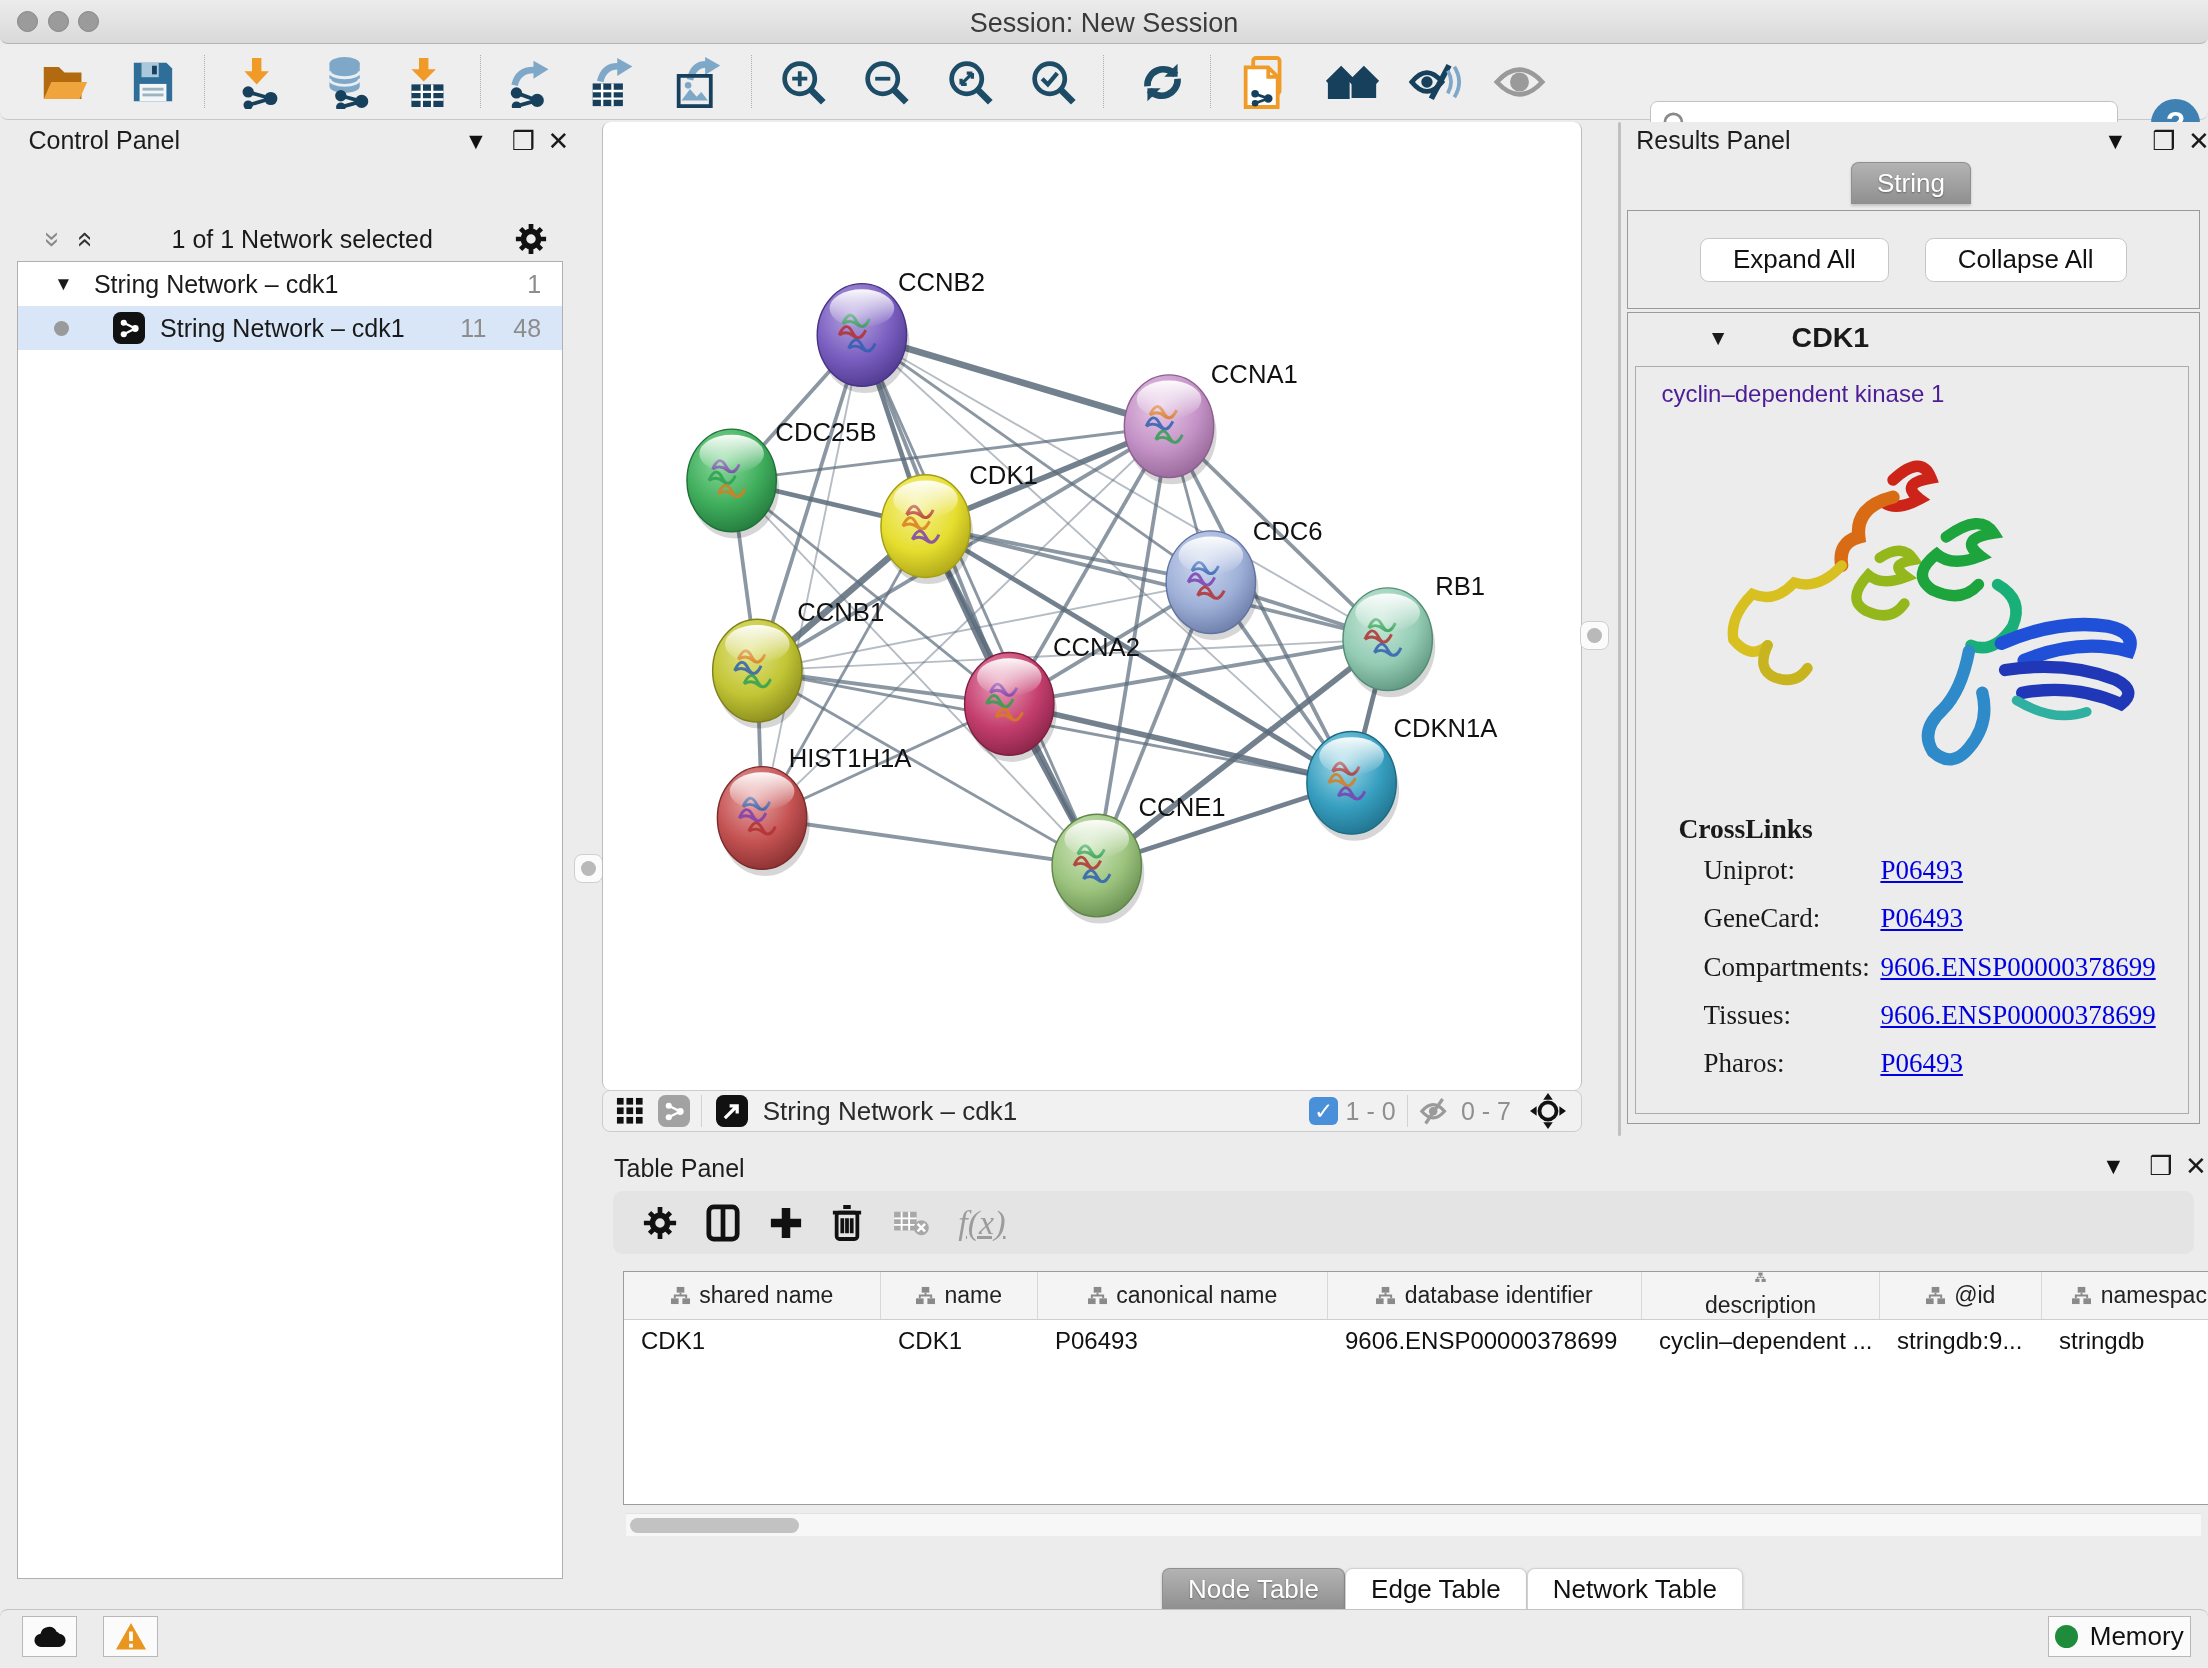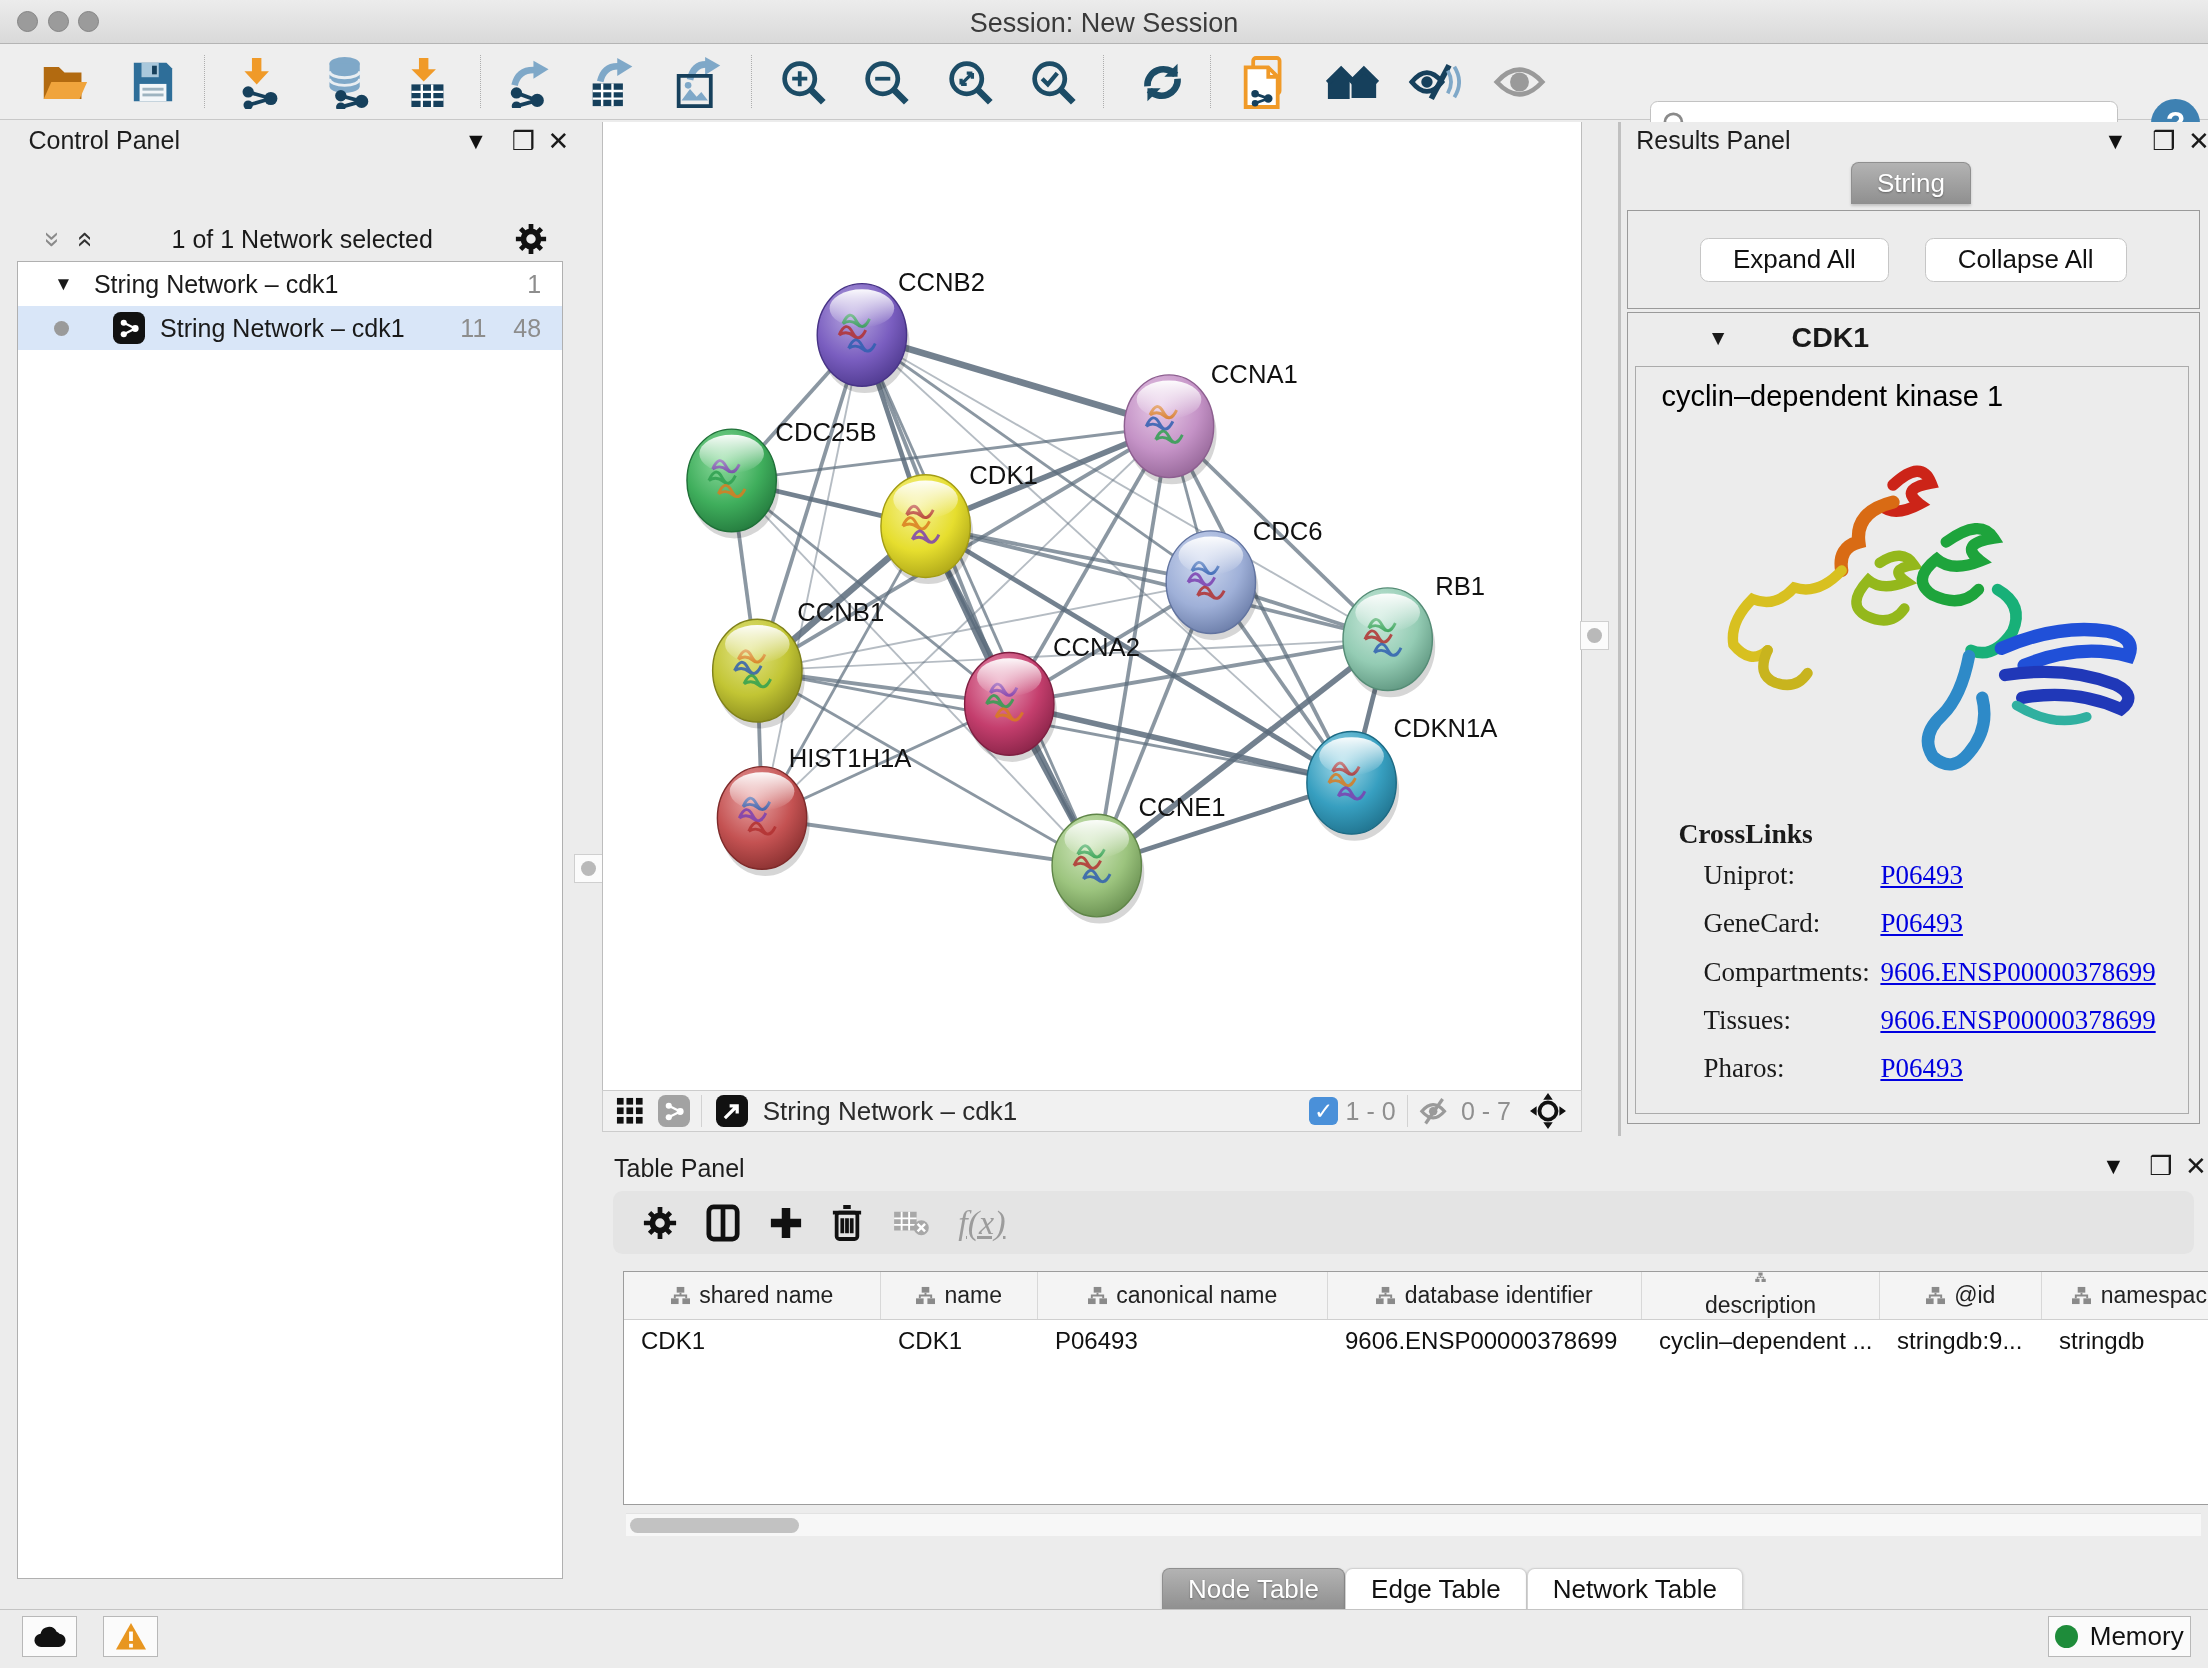--- a/index.html
+++ b/index.html
@@ -2,21 +2,21 @@
 <html style="font-size:15px"><head>
 <meta charset="utf-8">
 <style>
   * { box-sizing: border-box; margin: 0; padding: 0; }
   html,body { width: 2208px; height: 1668px; }
   body {
     font-family: "Liberation Sans", "DejaVu Sans", sans-serif;
     background: #ececec; position: relative; overflow: hidden;
     color: #1a1a1a;
   }
-  .abs { position: absolute; }
+  .abs { position: absolute; border-radius: 8px; }
 
   
   .titlebar {
     left:0; top:0; width:2208px; height:44px;
     background: linear-gradient(#ececec,#d9d9d9);
     border-bottom: 1px solid #b4b4b4;
   }
   .traffic { position:absolute; top:11.4px; width:21px; height:21px; border-radius:50%;
     background:#9b9b9b; border:1px solid #848484; }
   .win-title { position:absolute; top:7.6px; width:100%; text-align:center;
@@ -87,21 +87,21 @@
   .rp-btnbox { position:absolute; left:3.8px; top:88px; width:573px; height:99px;
     border:1.9px solid #9a9a9a; background:#ececec; display:flex; align-items:center;
     justify-content:center; gap:36px; }
   .btn-white { height:44px; padding:0 32px; background:#fff; border:1px solid #c6c6c6;
     border-radius:8.6px; font-size:26px; color:#111; display:flex; align-items:center; }
   .rp-main { position:absolute; left:3.8px; top:190px; width:573px; height:812px;
     border:1.9px solid #9a9a9a; background:#ececec; }
   .rp-gene-head { height:49px; display:flex; align-items:center; }
   .rp-inner { position:absolute; left:7.6px; top:53px; width:554px; height:748px;
     border:1px solid #ababab; background:#ececec; }
-  .rp-desc { font-size:29px; color:#000000; padding:13.3px 0 0 25px; }
+  .rp-desc { font-size:24px; color:#4c1d95; padding:13.3px 0 0 25px; }
   .crosslinks { font-family:"Liberation Serif","DejaVu Serif",serif; }
   .cl-title { font-size:27.6px; font-weight:bold; padding:9.5px 0 1.9px 42px; }
   .cl-row { display:flex; font-size:27px; padding:8.6px 0 8.6px 67px; }
   .cl-label { width:177px; flex:0 0 auto; }
   .cl-link { color:#0000e0; text-decoration:underline; }
 
   
   .table-panel { left:599px; top:1138px; width:1609px; height:472px; background:#ececec; }
   .tp-toolbar { position:absolute; left:14.3px; top:53px; width:1581px; height:63px;
     background:#e4e4e4; border-radius:9.5px; display:flex; align-items:center; }

